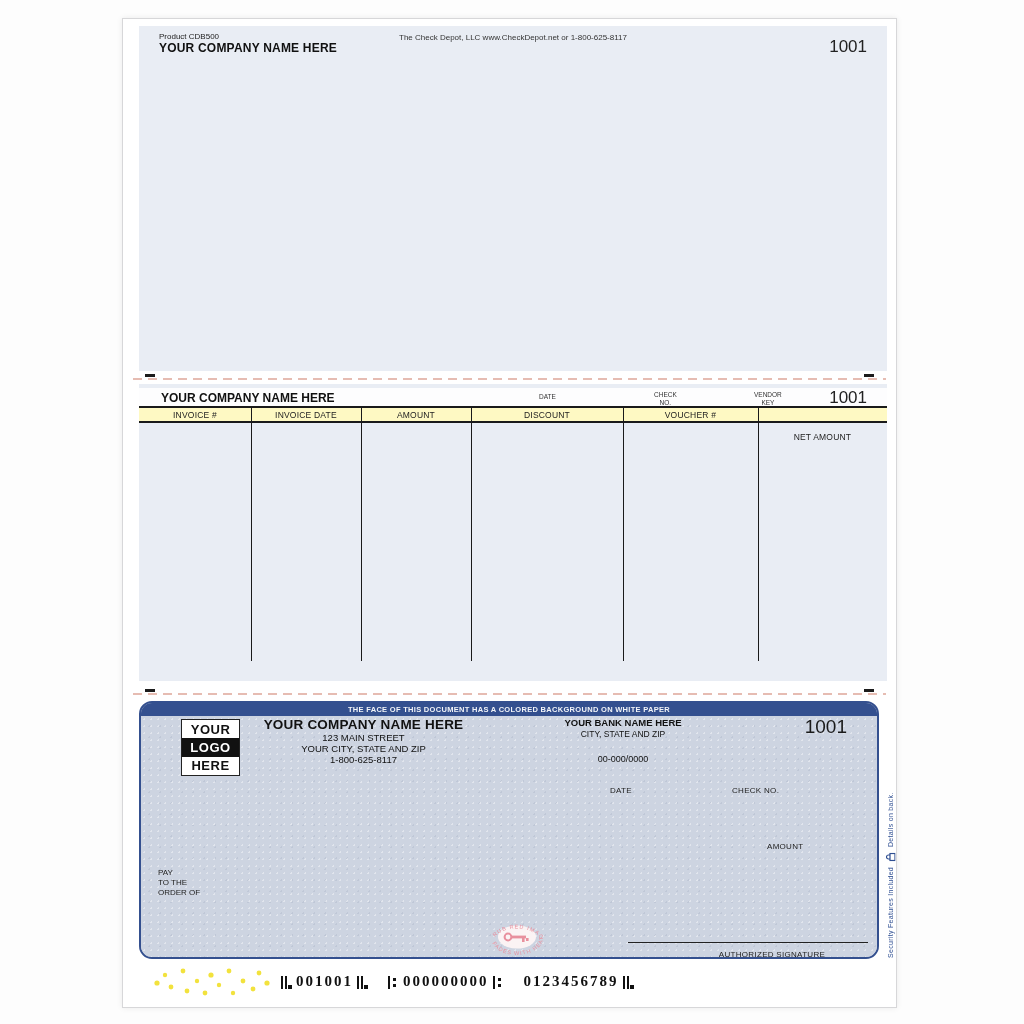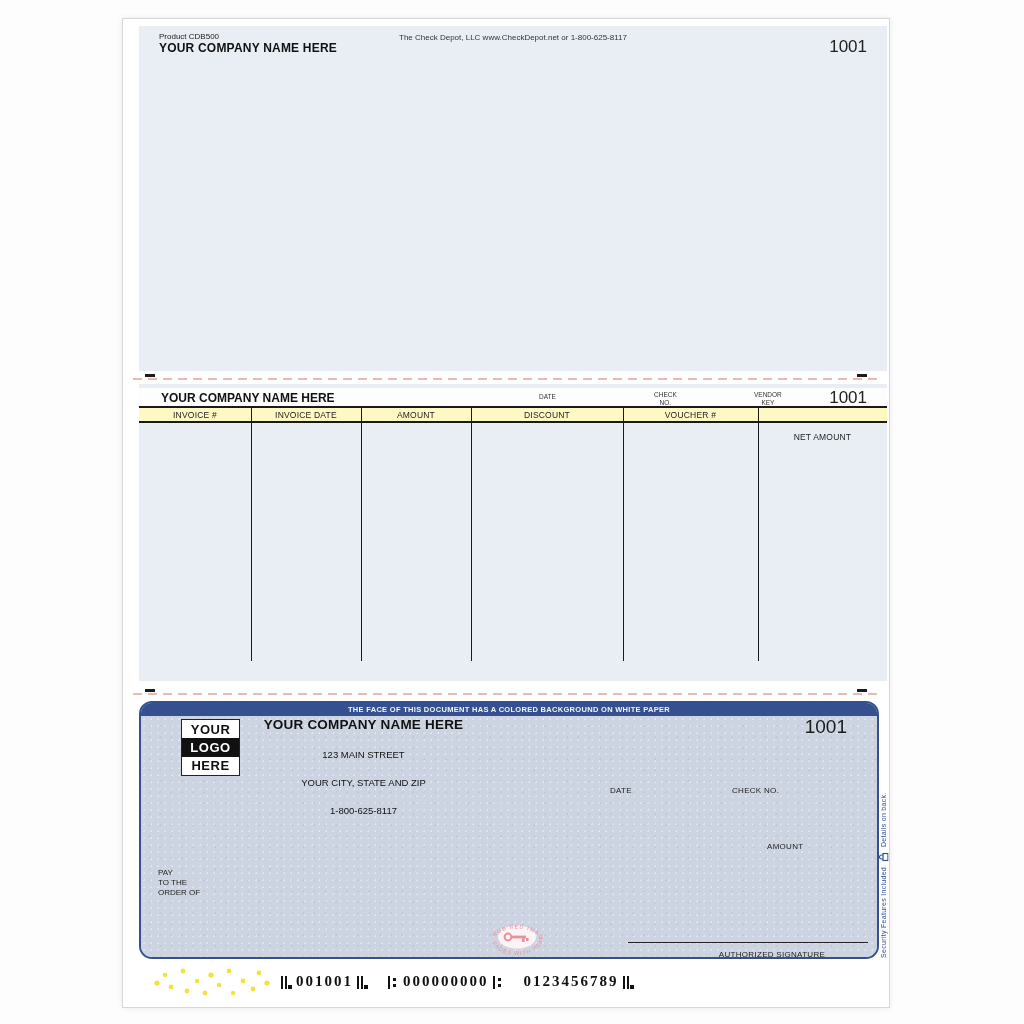--- a/index.html
+++ b/index.html
@@ -1,18 +1,18 @@
 <!DOCTYPE html>
 <html><head>
 <meta charset="utf-8">
 <style>
   html,body{margin:0;padding:0;}
   body{width:1024px;height:1024px;background:#fdfdfd;font-family:"Liberation Sans",sans-serif;position:relative;overflow:hidden;}
   .canvas{position:absolute;inset:0;}
-  .page{position:absolute;left:122px;top:18px;width:766px;height:988px;background:#ffffff;border:1px solid #d7d7d9;box-shadow:0 0 6px rgba(0,0,0,.08);}
+  .page{position:absolute;left:122px;top:18px;width:766px;height:988px;background:#ffffff;border:1px solid #d7d7d9;box-shadow:0 0 6px rgba(0,0,0,.08);padding-left:7px;}
 
   
   .stub1{position:absolute;left:16px;top:7px;width:748px;height:345px;background:#e9edf4;}
   .stub1 .product-code{position:absolute;left:20px;top:6px;font-size:8px;color:#222;}
   .stub1 .company{position:absolute;left:20px;top:15px;font-size:12px;font-weight:bold;color:#111;letter-spacing:.2px;}
   .stub1 .dist{position:absolute;left:0;right:0;top:7px;text-align:center;font-size:8px;color:#333;}
   .stub1 .cknum{position:absolute;right:20px;top:11px;font-size:17px;color:#222;}
 
   
   .perf{position:absolute;left:10px;right:10px;height:2px;background:repeating-linear-gradient(90deg,#e6bcb2 0 9px,transparent 9px 15px);}
@@ -46,21 +46,21 @@
   .banner{height:13px;background:#34508f;color:#f2f4f8;font-size:7.5px;font-weight:bold;text-align:center;line-height:13px;letter-spacing:.3px;}
   .check-body{position:absolute;left:0;top:13px;right:0;bottom:0;
     background-color:#cdd4e1;
     background-image:radial-gradient(rgba(255,255,255,.4) 1px,transparent 1px),radial-gradient(rgba(110,125,155,.14) 1px,transparent 1px);
     background-size:7px 7px,11px 11px;background-position:0 0,3px 5px;}
   .logo-box{position:absolute;left:40px;top:3px;width:57px;height:55px;border:1.5px solid #222;background:#fff;display:flex;flex-direction:column;}
   .logo-box div{flex:1;display:flex;align-items:center;justify-content:center;font-size:13px;font-weight:bold;color:#111;letter-spacing:.5px;}
   .logo-box .inv{background:#111;color:#fff;}
   .co-block{position:absolute;left:100px;top:1px;width:245px;text-align:center;color:#111;}
   .co-block .name{font-size:13.5px;font-weight:bold;letter-spacing:.2px;}
-  .co-block .line{font-size:9.5px;margin-top:17px;}
+  .co-block .line{font-size:9.5px;margin-top:0;}
   .bank-block{position:absolute;left:392px;top:1px;width:180px;text-align:center;color:#111;}
   .bank-block .name{font-size:9.5px;font-weight:bold;}
   .bank-block .line{font-size:8.5px;margin-top:1px;}
   .bank-block .fraction{font-size:9px;margin-top:15px;}
   .check-num{position:absolute;right:30px;top:0px;font-size:19px;color:#1a1a1a;}
   .lbl{position:absolute;font-size:8px;color:#222;letter-spacing:.3px;}
   .lbl.date{left:469px;top:70px;}
   .lbl.ckno{left:591px;top:70px;}
   .lbl.amount{left:626px;top:126px;}
   .pay-block{position:absolute;left:17px;top:152px;font-size:8px;color:#222;line-height:1.25;}
@@ -138,20 +138,25 @@
         <div class="logo-box">
           <div>YOUR</div>
           <div class="inv">LOGO</div>
           <div>HERE</div>
         </div>
         <div class="co-block">
           <div class="name">YOUR COMPANY NAME HERE</div>
           <div class="line">123 MAIN STREET</div>
           <div class="line">YOUR CITY, STATE AND ZIP</div>
           <div class="line">1-800-625-8117</div>
+        </div>
+        <div class="bank-block">
+          <div class="name">YOUR BANK NAME HERE</div>
+          <div class="line">CITY, STATE AND ZIP</div>
+          <div class="fraction">00-000/0000</div>
         </div>
         <div class="check-num">1001</div>
         <div class="lbl date">DATE</div>
         <div class="lbl ckno">CHECK NO.</div>
         <div class="lbl amount">AMOUNT</div>
         <div class="pay-block">
           <div>PAY</div>
           <div>TO THE</div>
           <div>ORDER OF</div>
         </div>

